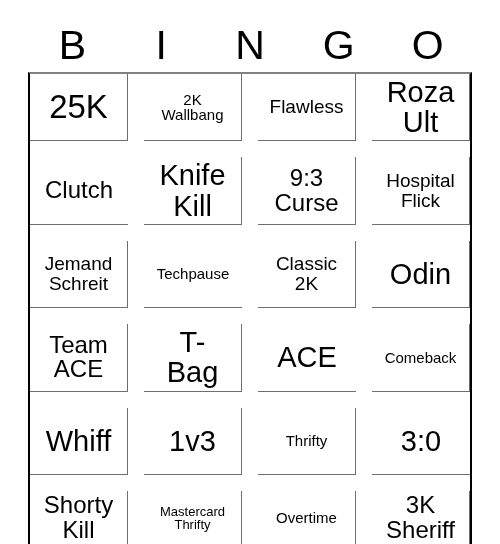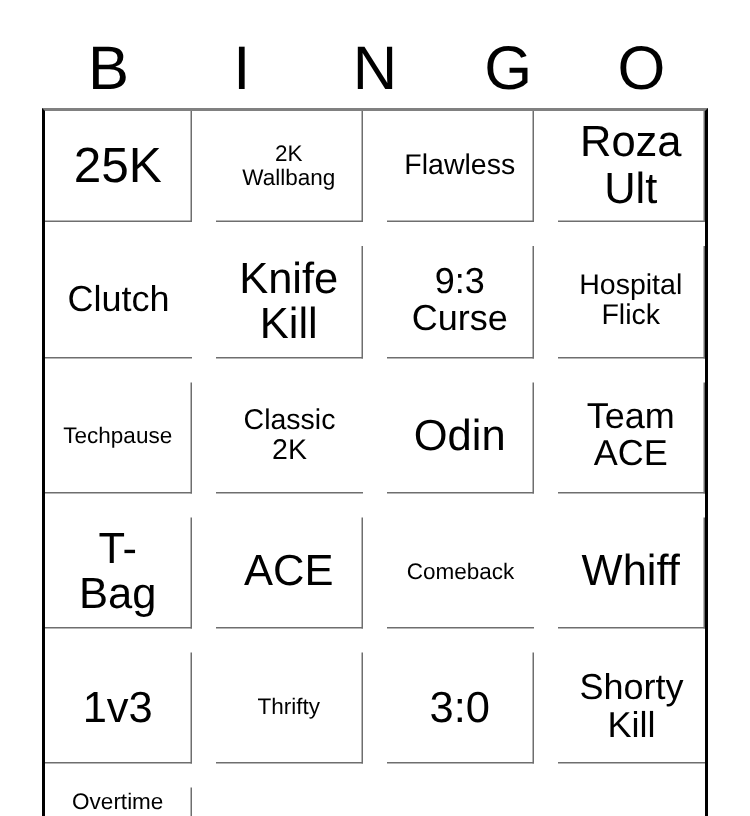--- a/index.html
+++ b/index.html
@@ -131,20 +131,24 @@
       </div>
     <div class="cell">
         <span class="cell-text fs-md">9:3
 Curse</span>
       </div>
     <div class="cell">
         <span class="cell-text fs-sm">Hospital
 Flick</span>
       </div>
     <div class="cell">
+        <span class="cell-text fs-sm">Jemand
+Schreit</span>
+      </div>
+    <div class="cell">
         <span class="cell-text fs-xs">Techpause</span>
       </div>
 
     <div class="cell">
         <span class="cell-text fs-sm">Classic
 2K</span>
       </div>
     <div class="cell">
         <span class="cell-text fs-lg">Odin</span>
       </div>
@@ -174,17 +178,25 @@
       </div>
 
     <div class="cell">
         <span class="cell-text fs-lg">3:0</span>
       </div>
     <div class="cell">
         <span class="cell-text fs-md">Shorty
 Kill</span>
       </div>
     <div class="cell">
+        <span class="cell-text fs-xxs">Mastercard
+Thrifty</span>
+      </div>
+    <div class="cell">
         <span class="cell-text fs-xs">Overtime</span>
       </div>
+    <div class="cell">
+        <span class="cell-text fs-md">3K
+Sheriff</span>
+      </div>
   </div>
 
 </div>
 
 </body></html>

